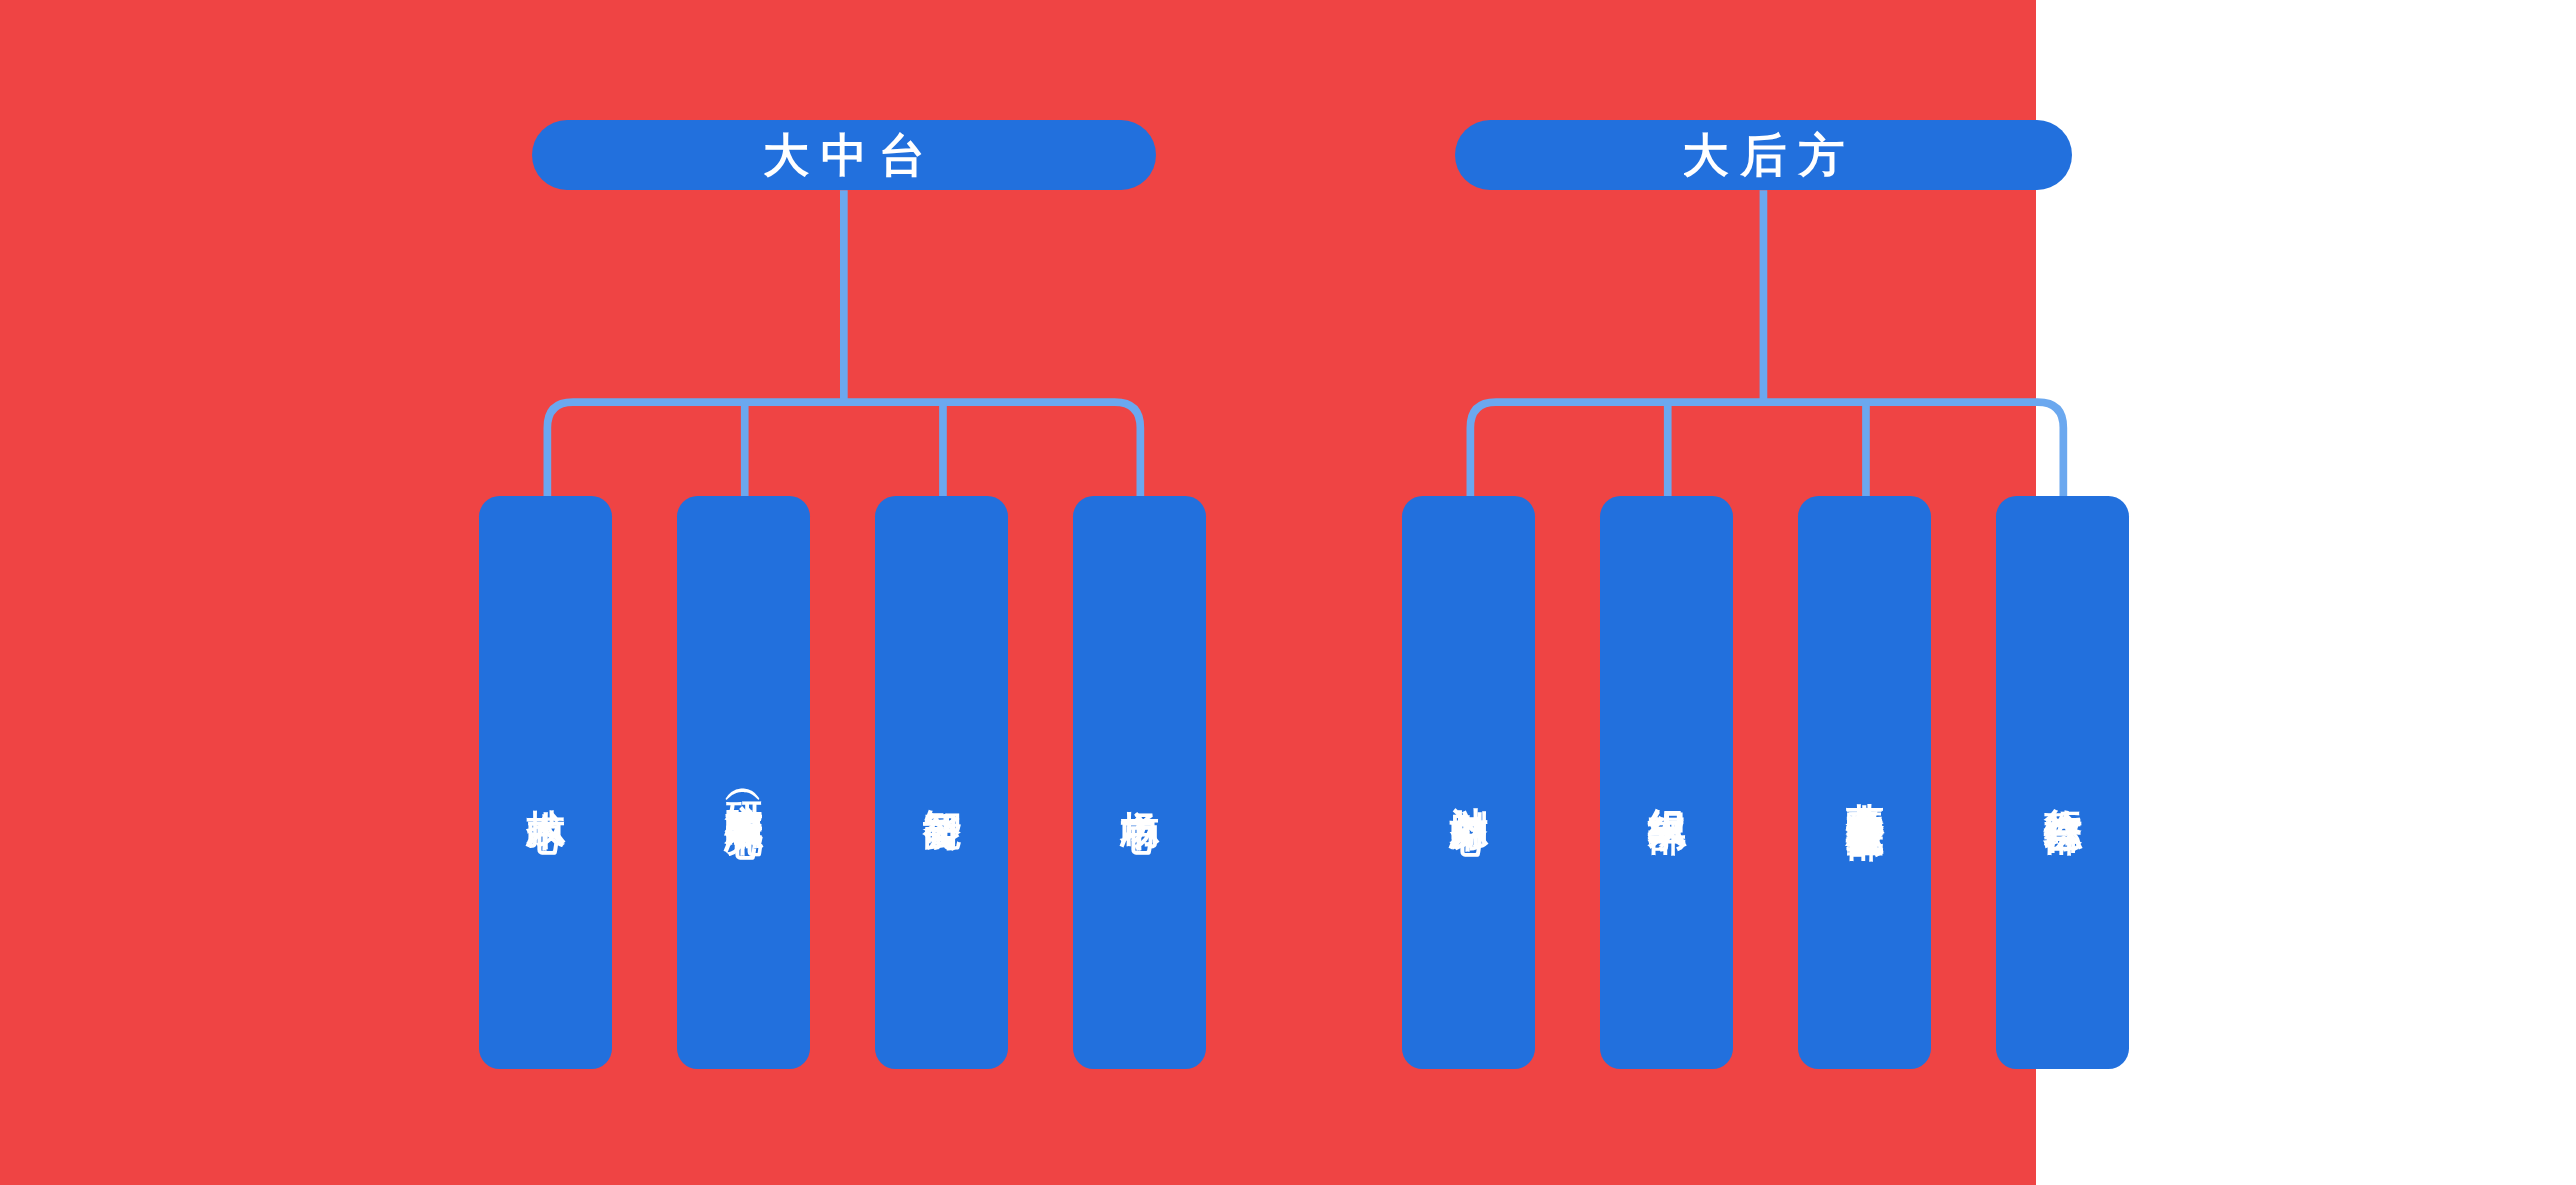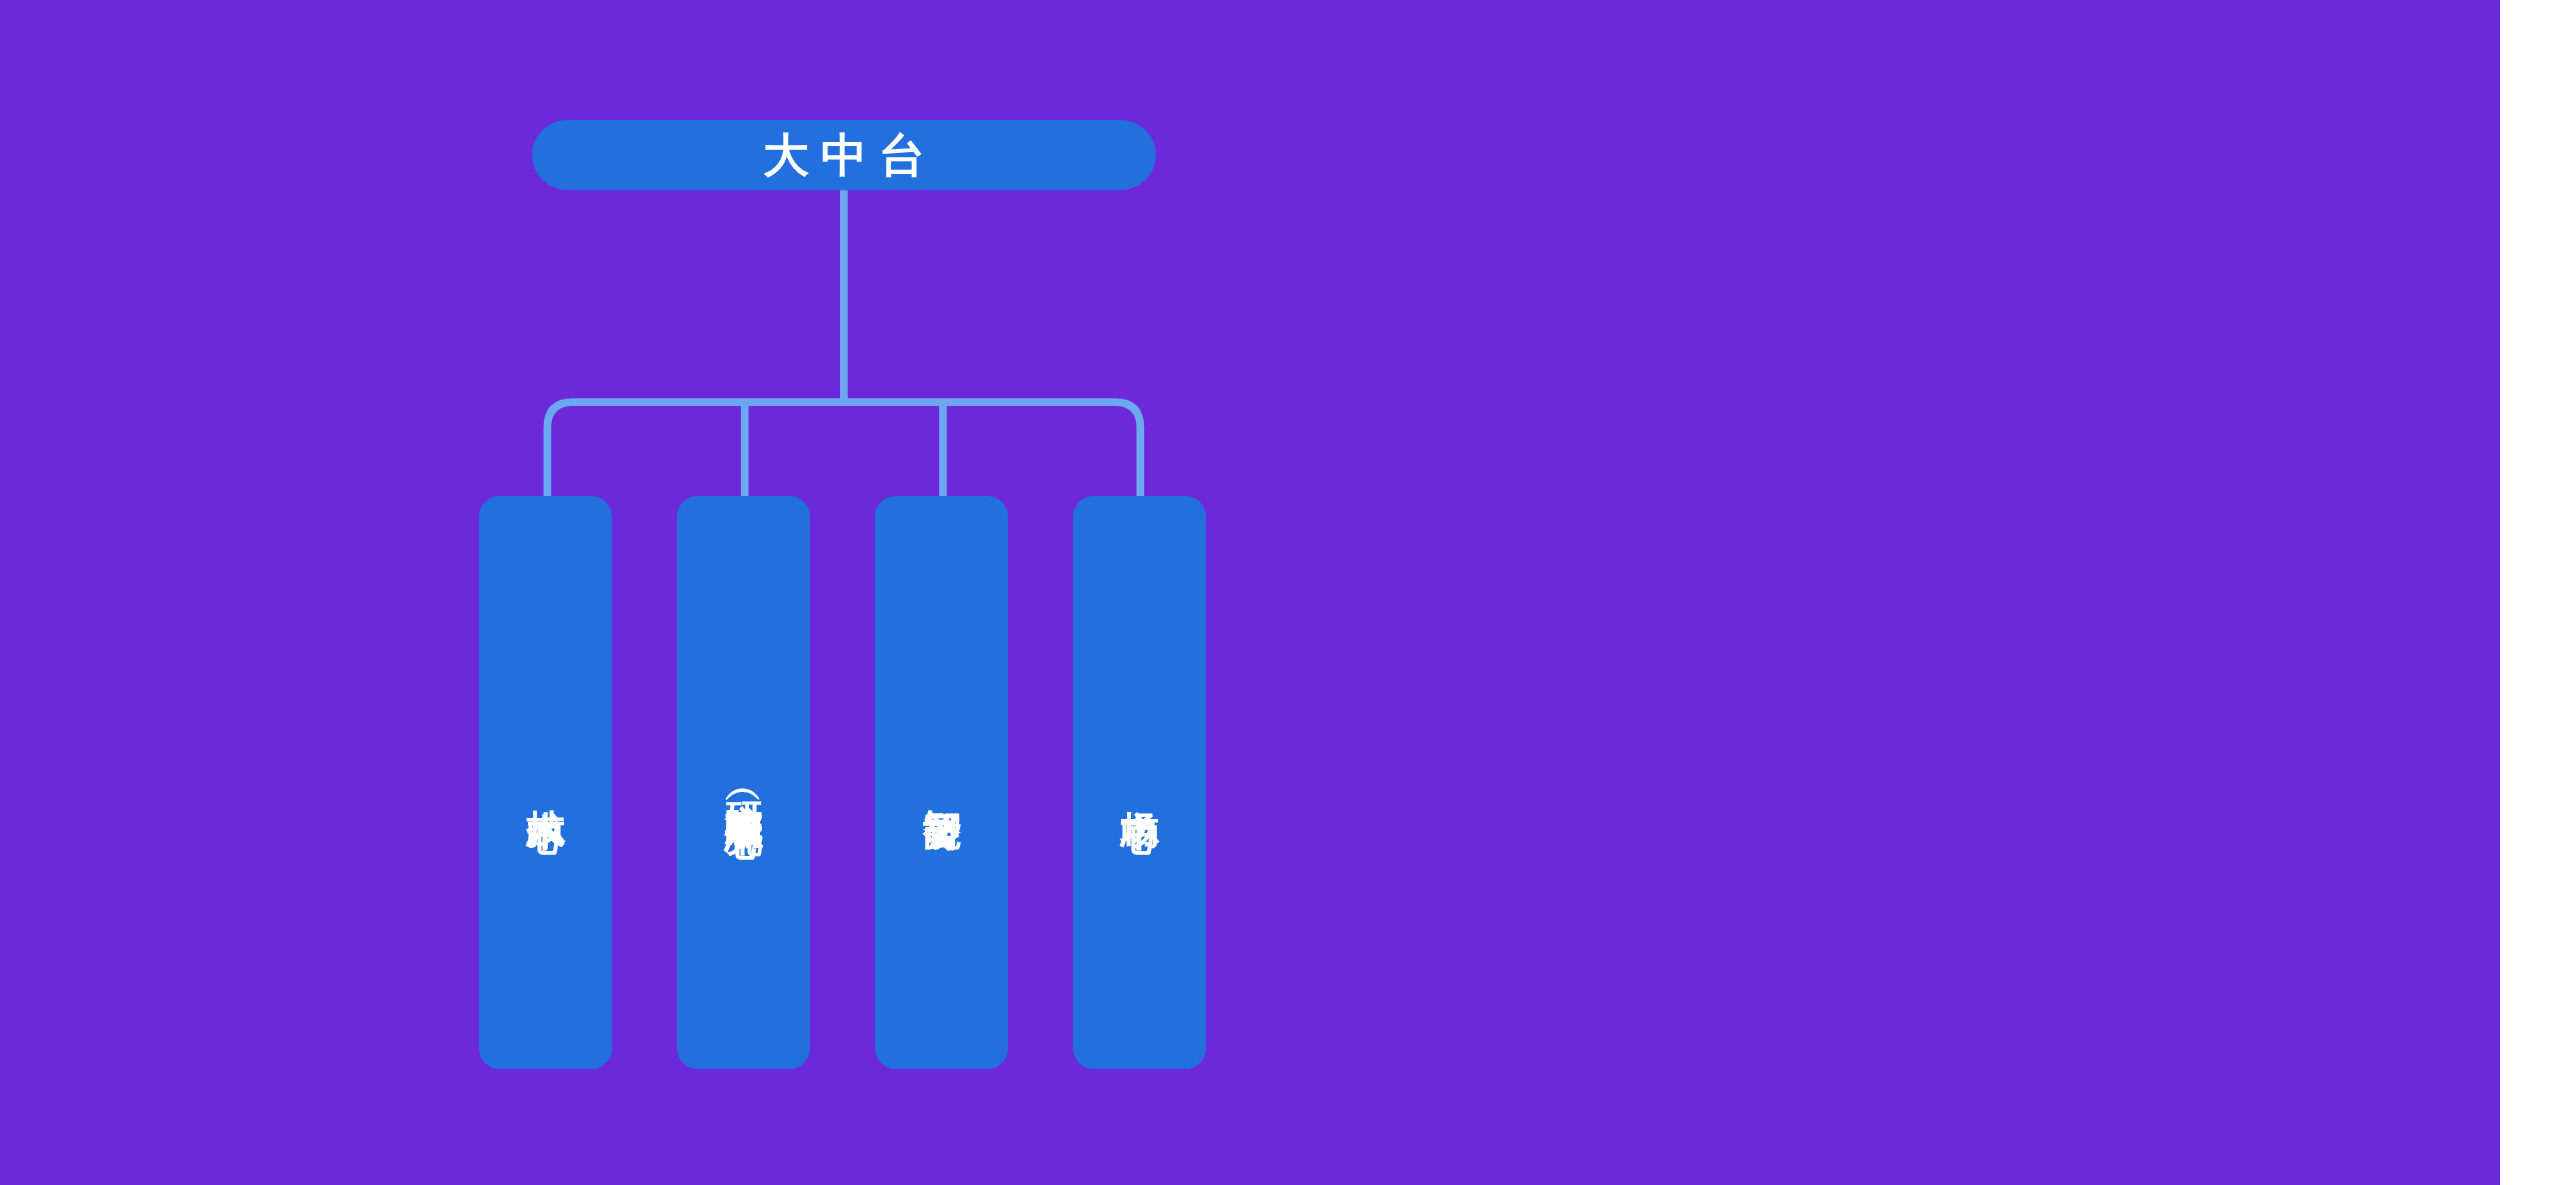--- a/index.html
+++ b/index.html
@@ -10,23 +10,23 @@
   body {
     width: 2576px;
     height: 1186px;
     font-family: "Liberation Sans", "DejaVu Sans", sans-serif;
     overflow: hidden;
     position: relative;
   }
 
   .canvas {
     position: relative;
-    width: 2500px;
+    width: 2036px;
     height: 1186px;
-    background: #6d28d9;
+    background: #ef4444;
   }
 
   
   .group {
     position: absolute;
     top: 0;
     height: 1186px;
   }
   .group-1 { left: 479px;  width: 769px; }
   .group-2 { left: 1402px; width: 769px; }
@@ -143,15 +143,48 @@
         <span class="vtext">智能公司</span>
       </div>
 
       <div class="box">
         <span class="vtext">市场中心</span>
       </div>
 
     </div>
   </div>
 
+  <div class="group group-2">
+
+    <div class="pill">
+      <span class="pill-label">大后方</span>
+    </div>
+
+    <svg class="connectors" viewBox="0 0 900 1387" width="769" height="1186">
+      <path d="M 423 222 L 423 470" stroke="#6ba8ef" stroke-width="9" fill="none"></path>
+      <path d="M 80 580 L 80 500 Q 80 470 110 470 L 744 470 Q 774 470 774 500 L 774 580" stroke="#6ba8ef" stroke-width="9" fill="none" stroke-linecap="butt"></path>
+      <path d="M 311 470 L 311 580" stroke="#6ba8ef" stroke-width="9" fill="none"></path>
+      <path d="M 543 470 L 543 580" stroke="#6ba8ef" stroke-width="9" fill="none"></path>
+    </svg>
+
+    <div class="boxes">
+
+      <div class="box">
+        <span class="vtext">计划财务中心</span>
+      </div>
+
+      <div class="box">
+        <span class="vtext">组织人事部</span>
+      </div>
+
+      <div class="box">
+        <span class="vtext two-col">董事会办公室暨监督检查部</span>
+      </div>
+
+      <div class="box">
+        <span class="vtext">行政综合部</span>
+      </div>
+
+    </div>
+  </div>
 
 </div>
 
 
 </body></html>

